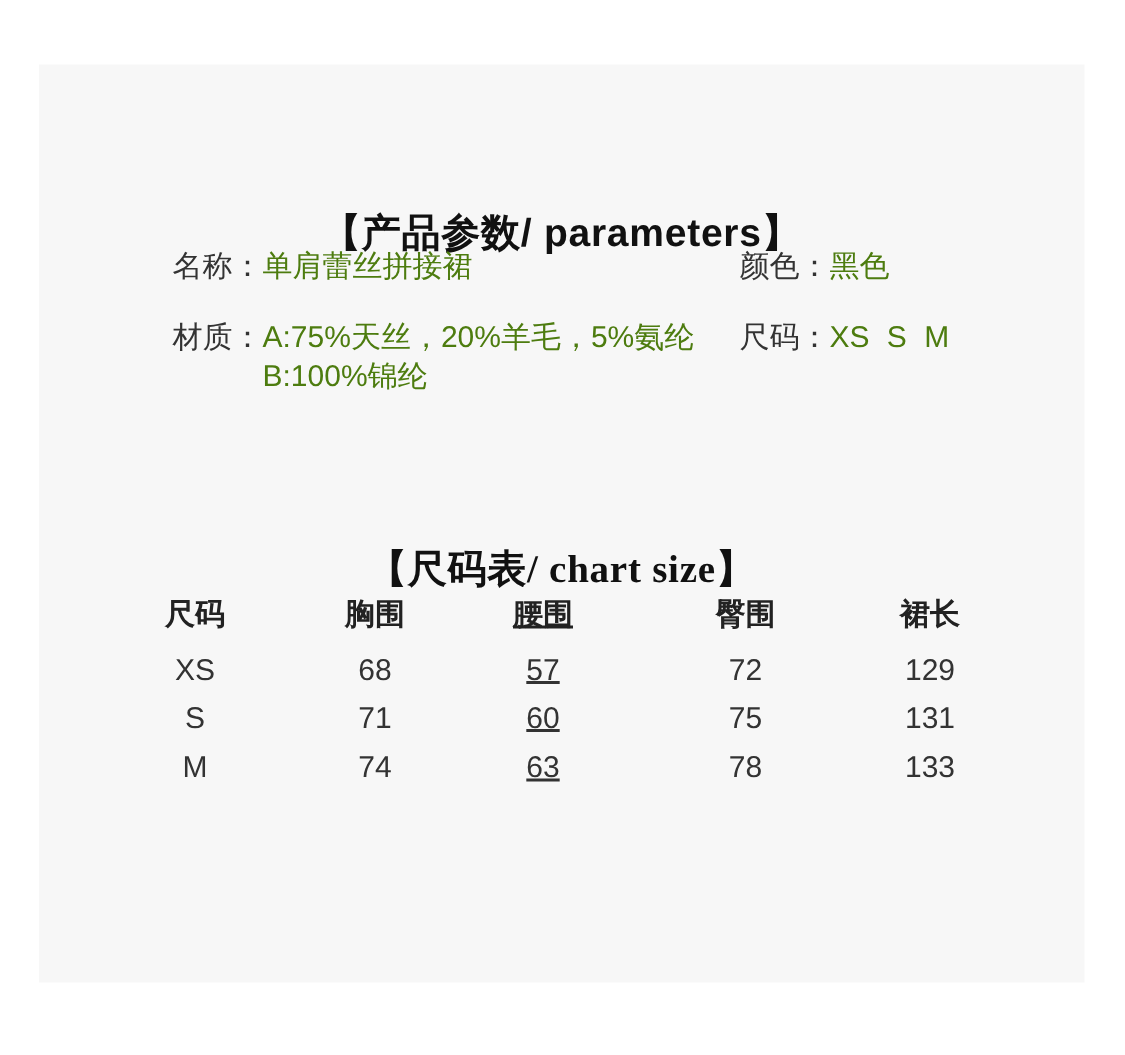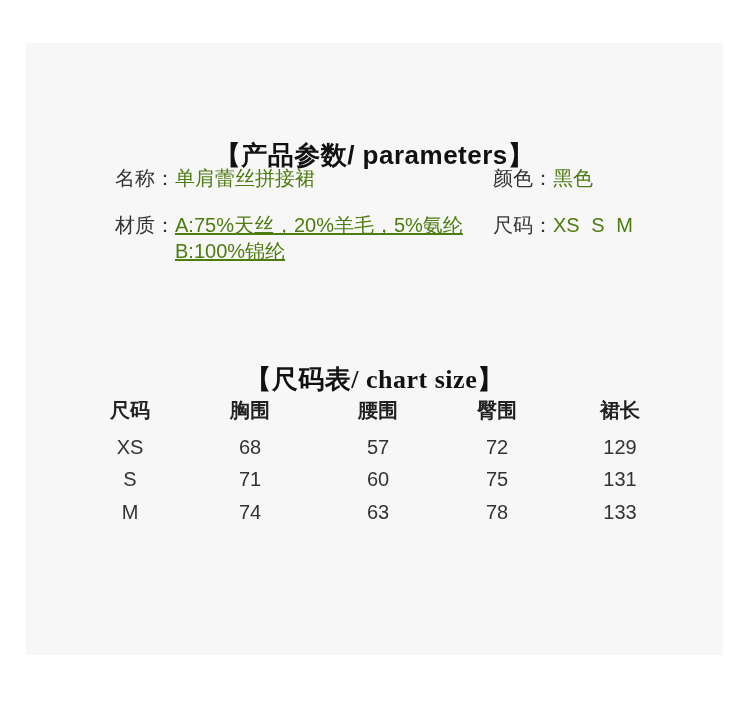--- a/index.html
+++ b/index.html
@@ -42,39 +42,39 @@
     color: #333333;
     white-space: nowrap;
   }
   .field .flabel { color: #333333; }
   .field .fvalue { color: #4d7c0f; }
   #field-name     { top: 122px; left: 89px; }
   #field-color    { top: 122px; left: 467px; }
   #field-material { top: 169px; left: 89px; display: flex; }
   #field-size     { top: 169px; left: 467px; }
   #field-size .fvalue { word-spacing: 6px; }
-  .mvalue-lines div { line-height: 26px; text-decoration: underline; }
+  .mvalue-lines div { line-height: 26px; }
 
   .trow {
     position: absolute;
     left: 0; width: 100%; height: 26px;
   }
   .tcell {
     position: absolute;
     width: 120px;
     text-align: center;
     font-size: 20px;
     line-height: 26px;
     color: #333333;
     white-space: nowrap;
   }
   .thead .tcell { font-weight: 700; color: #222222; }
   .tcell.c0 { left: 44px; }
   .tcell.c1 { left: 164px; text-align: center; }
-  .tcell.c2 { left: 292px; }
+  .tcell.c2 { left: 276px; text-decoration: underline; }
   .tcell.c3 { left: 411px; }
   .tcell.c4 { left: 534px; }
   #thead-row { top: 354px; }
   #trow-0 { top: 391px; }
   #trow-1 { top: 423px; }
   #trow-2 { top: 456px; }
 
   .note {
     position: absolute;
     top: 520px;

